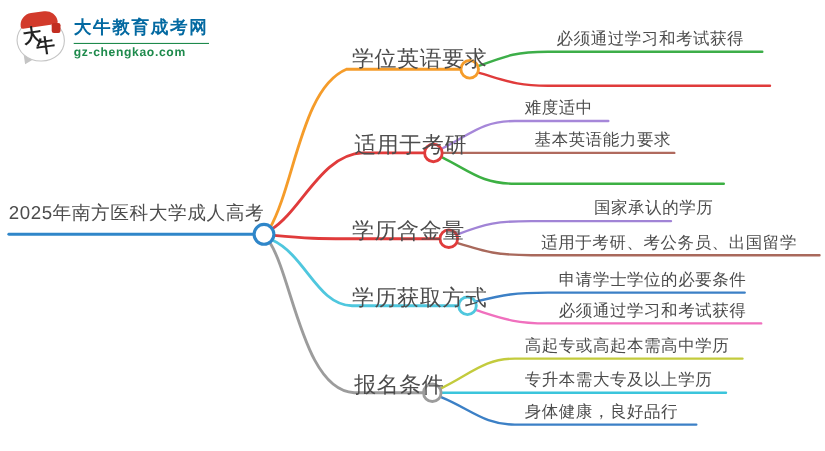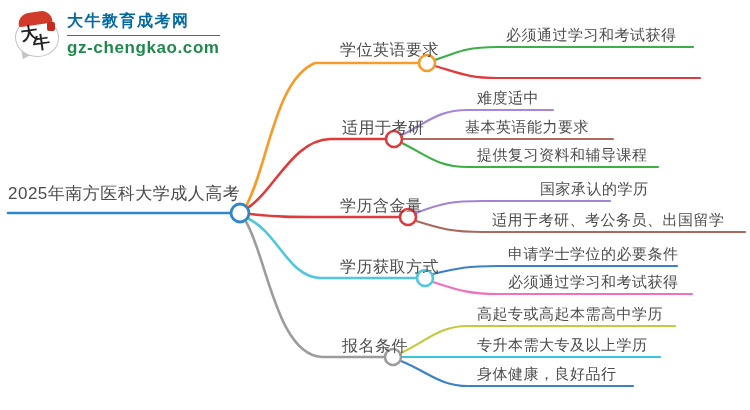--- a/index.html
+++ b/index.html
@@ -3,41 +3,41 @@
 <meta charset="utf-8">
 <style>
   html,body{margin:0;padding:0;background:#ffffff;}
   body{width:750px;height:410px;overflow:hidden;
        font-family:"Liberation Sans","DejaVu Sans",sans-serif;}
   .stage{position:relative;width:750px;height:410px;background:#fff;}
   .stage svg{position:absolute;left:0;top:0;}
   .label{position:absolute;color:#4c4c4c;white-space:nowrap;
          font-family:"Liberation Sans","DejaVu Sans",sans-serif;}
   .label.center{font-size:17px;letter-spacing:.5px;}
-  .label.branch{font-size:16px;letter-spacing:.5px;margin-left:20px;}
+  .label.branch{font-size:20px;letter-spacing:.5px;}
   .label.leaf{font-size:15px;letter-spacing:.5px;}
   
   .logo{position:absolute;left:14px;top:11px;display:flex;align-items:center;gap:7px;}
   .logo-mark{position:relative;width:46px;height:46px;}
   .bubble{position:absolute;left:1px;top:6px;width:42px;height:37px;background:#fff;
           border:1.6px solid #c4c4c4;border-radius:50% 50% 48% 50%;}
   .bubble-tail{position:absolute;left:6px;top:40px;width:0;height:0;
           border-left:4px solid transparent;border-right:7px solid transparent;
           border-top:8px solid #c4c4c4;transform:rotate(18deg);}
   .hat{position:absolute;left:4px;top:0px;width:34px;height:13px;background:#d23a2b;
        border-radius:17px 17px 3px 3px;transform:rotate(-8deg);}
   .seal{position:absolute;right:5px;top:10px;width:8px;height:9px;background:#c22d20;
         border-radius:2px;}
   .mark-char-a{position:absolute;left:7px;top:10px;font-size:17px;font-weight:bold;
         color:#222;transform:rotate(-8deg);}
   .mark-char-b{position:absolute;left:19px;top:19px;font-size:17px;font-weight:bold;
         color:#222;transform:rotate(-8deg);}
   .logo-name{font-size:16px;font-weight:bold;color:#0369a1;letter-spacing:1.5px;
         padding-bottom:3px;border-bottom:1.5px solid #1e8a4c;}
-  .logo-domain{font-size:17px;font-weight:bold;color:#1e8a4c;letter-spacing:.6px;
+  .logo-domain{font-size:11px;font-weight:bold;color:#1e8a4c;letter-spacing:.6px;
         padding-top:2px;}
 </style>
 </head>
 <body>
 
 <div class="stage">
 
   <svg width="750" height="410" viewBox="0 0 750 410" fill="none" stroke-linecap="round">
 
     <path d="M8 213 L 231 213" stroke-width="2.6" stroke="#2f86c9"></path>
@@ -87,22 +87,21 @@
     </div>
   </div>
 
   <div class="label center" style="left:8px;top:182px;width:224px;text-align:right;">2025年南方医科大学成人高考</div>
 
   <div class="label branch" style="left:320px;top:40px;">学位英语要求</div>
   <div class="label leaf" style="left:506px;top:26px;">必须通过学习和考试获得</div>
 
   <div class="label branch" style="left:322px;top:118px;">适用于考研</div>
   <div class="label leaf" style="left:477px;top:89px;">难度适中</div>
-  <div class="label leaf" style="left:465px;top:118px;">基本英语能力要求</div>
-  <div class="label leaf" style="left:477px;top:146px;">提供复习资料和辅导课程</div>
+  <div class="label leaf" style="left:486px;top:118px;">基本英语能力要求</div>
 
   <div class="label branch" style="left:320px;top:196px;">学历含金量</div>
   <div class="label leaf" style="left:492px;top:180px;margin-left:48px;">国家承认的学历</div>
   <div class="label leaf" style="left:492px;top:211px;">适用于考研、考公务员、出国留学</div>
 
   <div class="label branch" style="left:320px;top:257px;">学历获取方式</div>
   <div class="label leaf" style="left:508px;top:245px;">申请学士学位的必要条件</div>
   <div class="label leaf" style="left:508px;top:273px;">必须通过学习和考试获得</div>
 
   <div class="label branch" style="left:322px;top:336px;">报名条件</div>

